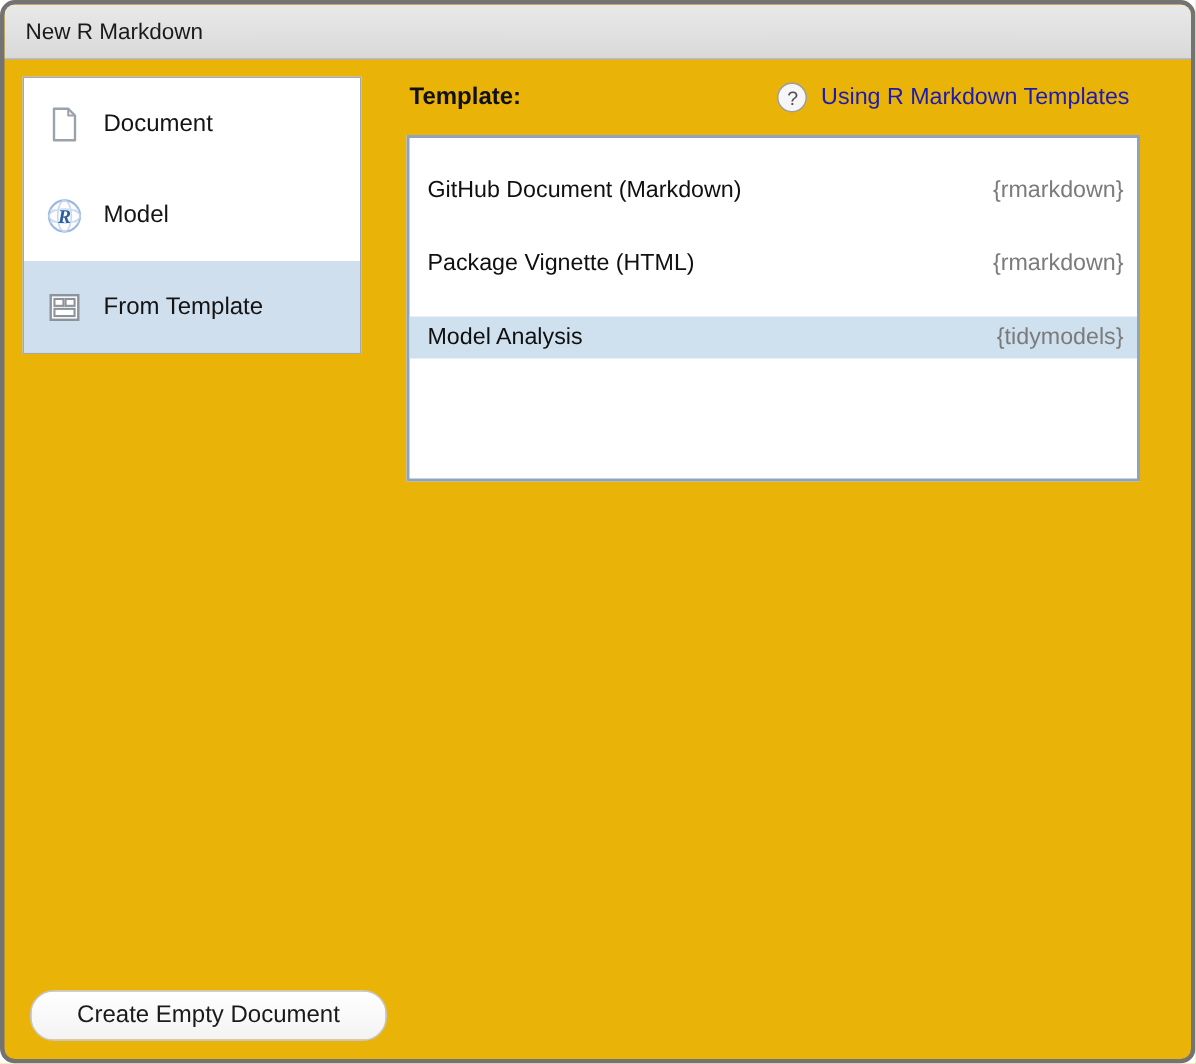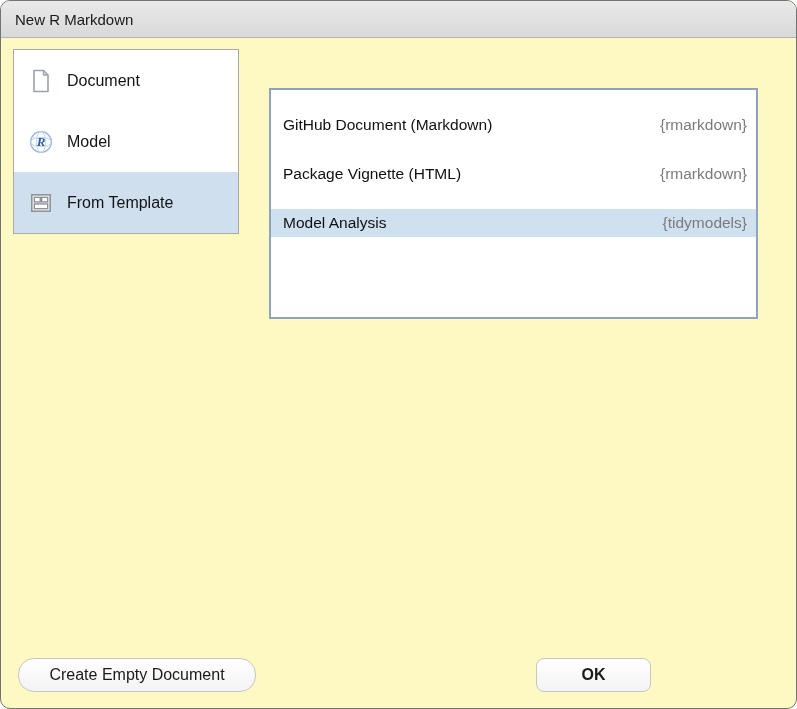--- a/index.html
+++ b/index.html
@@ -2,22 +2,22 @@
 <html><head>
 <meta charset="utf-8">
 <style>
   * { margin: 0; padding: 0; box-sizing: border-box; }
   html, body { background: #ffffff; font-family: "Liberation Sans", sans-serif; }
 
   .dialog {
     position: relative;
     width: 797px;
     height: 709px;
-    background: #fef9c3;
-    border: 1px solid #737373;
+    background: #eab308;
+    border: 3px solid #737373;
     border-radius: 10px;
     overflow: hidden;
   }
 
   .titlebar {
     height: 37px;
     background: linear-gradient(#e9e9e9, #d9d9d9);
     border-bottom: 1px solid #b3b3b3;
     display: flex;
     align-items: center;
@@ -163,20 +163,26 @@
             <rect x="4.3" y="5.3" width="6" height="4.6" fill="none" stroke="#8d939b" stroke-width="1.4"></rect>
             <rect x="11.7" y="5.3" width="6" height="4.6" fill="none" stroke="#8d939b" stroke-width="1.4"></rect>
             <rect x="4.3" y="11.9" width="13.4" height="4.8" fill="none" stroke="#8d939b" stroke-width="1.4"></rect>
           </svg>
         </span>
         <span>From Template</span>
       </div>
 
     </div>
 
+    <div class="tpl-header">
+      <span class="tpl-label">Template:</span>
+      <span class="spacer"></span>
+      <span class="help-icon">?</span>
+      <a class="help-link">Using R Markdown Templates</a>
+    </div>
 
     <div class="tpl-list">
 
       <div class="tpl-row">
         <span class="tpl-name">GitHub Document (Markdown)</span>
         <span class="tpl-pkg">{rmarkdown}</span>
       </div>
 
       <div class="tpl-row">
         <span class="tpl-name">Package Vignette (HTML)</span>
@@ -184,16 +190,15 @@
       </div>
 
       <div class="tpl-row selected">
         <span class="tpl-name">Model Analysis</span>
         <span class="tpl-pkg">{tidymodels}</span>
       </div>
 
     </div>
 
     <button class="btn btn-create">Create Empty Document</button>
-    <button class="btn btn-ok">OK</button>
 
   </div>
 </div>
 
 </body></html>

